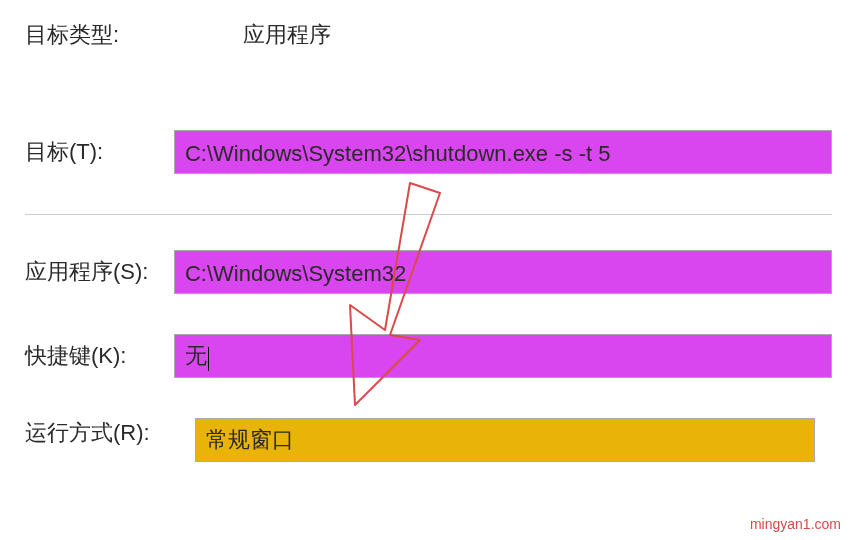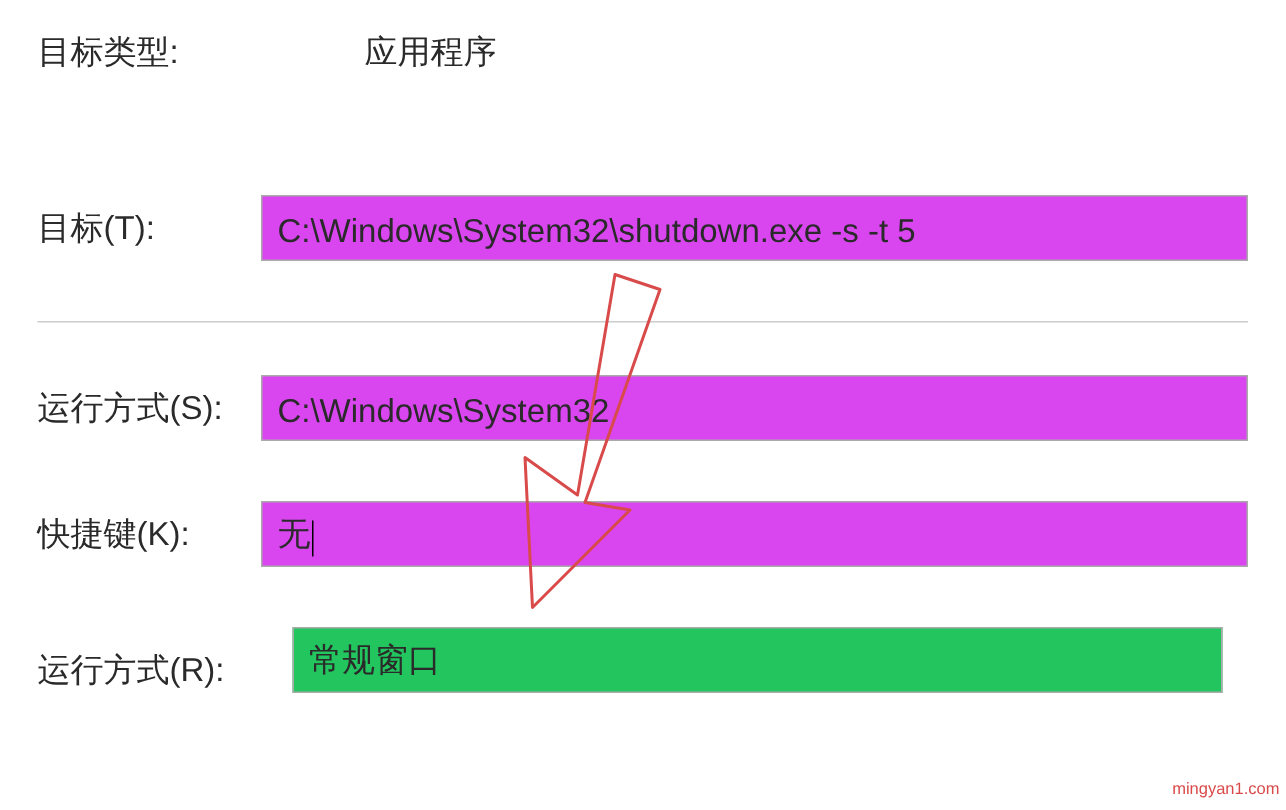--- a/index.html
+++ b/index.html
@@ -42,51 +42,51 @@
       display: flex;
       align-items: flex-end;
     }
     .divider {
       border: none;
       border-top: 1px solid #cccccc;
       margin: 10px 0 35px 0;
     }
     .select-box {
       border: 1px solid #aaaaaa;
-      background: #22c55e;
+      background: #eab308;
       padding: 6px 10px;
       font-size: 22px;
       color: #2a2a2a;
       width: 620px;
       height: 44px;
       display: flex;
       align-items: center;
       justify-content: space-between;
     }
     .chevron {
       color: #888888;
       font-size: 16px;
     }
     .watermark {
       position: absolute;
-      right: 4px;
+      right: 16px;
       bottom: 8px;
-      font-size: 11px;
+      font-size: 14px;
       color: #d94a4a;
       font-family: Arial, sans-serif;
     }
     .arrow-overlay {
       position: absolute;
       top: 175px;
       left: 280px;
       pointer-events: none;
     }
     .run-row {
       margin-bottom: 0;
-      align-items: flex-end;
+      align-items: flex-start;
       margin-top: 40px;
     }
     .cursor-line {
       display: inline-block;
       width: 1px;
       height: 24px;
       background: #000;
       vertical-align: middle;
       margin-left: 1px;
     }
@@ -105,21 +105,21 @@
 <div class="row">
   <div class="label">目标(T):</div>
   <div class="input-box">
     <span>C:\Windows\System32\shutdown.exe -s -t 5</span>
   </div>
 </div>
 
 <hr class="divider">
 
 <div class="row">
-  <div class="label">运行方式(S):</div>
+  <div class="label">应用程序(S):</div>
   <div class="input-box">
     <span>C:\Windows\System32</span>
   </div>
 </div>
 
 <div class="row">
   <div class="label">快捷键(K):</div>
   <div class="input-box">
     <span>无</span>
       <span class="cursor-line"></span>

